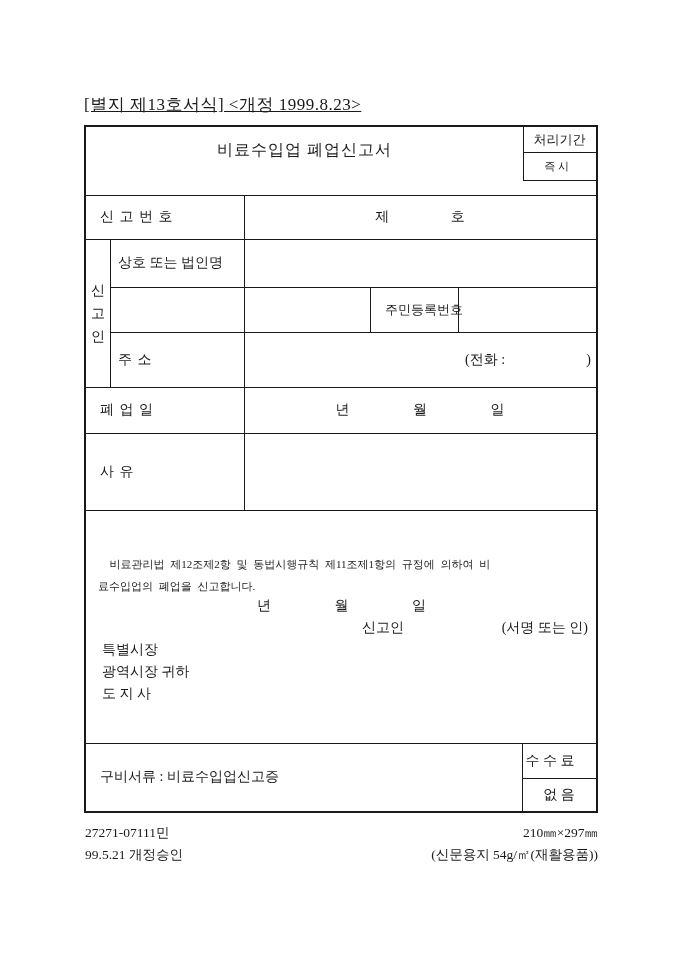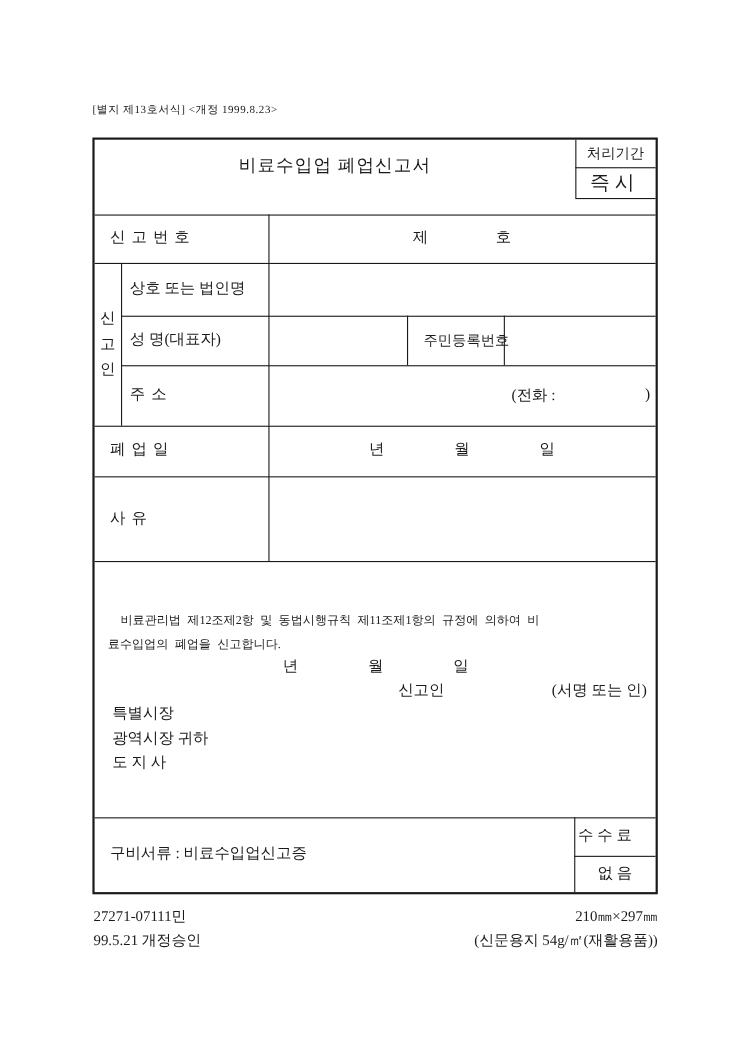--- a/index.html
+++ b/index.html
@@ -14,21 +14,21 @@
   .form-table{
     position:absolute;left:84px;top:125px;
     width:510px;height:684px;
     border:2px solid #1a1a1a;
   }
   .hline{position:absolute;height:1px;background:#1a1a1a;}
   .vline{position:absolute;width:1px;background:#1a1a1a;}
   .cell{position:absolute;white-space:pre;}
   .center{text-align:center;}
   .spread{word-spacing:58px;white-space:pre;}
-  .notice{position:absolute;left:84px;top:93px;font-size:10px;letter-spacing:.5px;}
+  .notice{position:absolute;left:84px;top:93px;font-size:17px;letter-spacing:.5px;text-decoration:underline;}
   .title{position:absolute;left:0;top:13px;width:437px;text-align:center;
          font-size:16px;letter-spacing:1px;}
   .vertical-label{
     position:absolute;left:0;top:112px;width:24px;height:148px;
     display:flex;align-items:center;justify-content:center;
     text-align:center;word-break:break-all;white-space:normal;
     line-height:23px;font-size:14px;
   }
   .para{
     position:absolute;left:12px;right:2px;top:426px;
@@ -67,31 +67,30 @@
   <div class="vline" style="left:24px;top:112px;height:148px;"></div>
   <div class="vline" style="left:158px;top:112px;height:148px;"></div>
   <div class="vline" style="left:284px;top:160px;height:45px;"></div>
   <div class="vline" style="left:372px;top:160px;height:45px;"></div>
   <div class="vline" style="left:158px;top:260px;height:46px;"></div>
   <div class="vline" style="left:158px;top:306px;height:77px;"></div>
   <div class="vline" style="left:436px;top:616px;height:68px;"></div>
 
   <div class="title">비료수입업 폐업신고서</div>
   <div class="cell center" style="left:437px;top:0;width:73px;line-height:25px;font-size:13px;">처리기간</div>
-  <div class="cell center" style="left:437px;top:26px;width:67px;line-height:27px;font-size:18px;">즉 시</div>
+  <div class="cell center" style="left:437px;top:26px;width:67px;line-height:27px;font-size:11px;">즉 시</div>
 
   <div class="cell center spread" style="left:158px;top:68px;width:352px;line-height:44px;">제 호</div>
   <div class="cell" style="left:14px;top:68px;line-height:44px;letter-spacing:1px;">신 고 번 호</div>
 
   <div class="vertical-label">신고인</div>
 
   <div class="cell" style="left:32px;top:112px;line-height:48px;">상호 또는 법인명</div>
   <div class="cell" style="left:160px;top:112px;width:350px;height:48px;"></div>
 
-  <div class="cell" style="left:32px;top:160px;line-height:45px;">성 명(대표자)</div>
   <div class="cell" style="left:160px;top:160px;width:124px;height:45px;"></div>
   <div class="cell center" style="left:284px;top:160px;width:88px;line-height:45px;font-size:13px;padding-left:10px;">주민등록번호</div>
   <div class="cell" style="left:373px;top:160px;width:137px;height:45px;"></div>
 
   <div class="cell" style="left:32px;top:205px;line-height:55px;letter-spacing:1px;">주 소</div>
   <div class="phone-wrap">
     <span>(전화 :</span>
     <span>)</span>
   </div>
 

